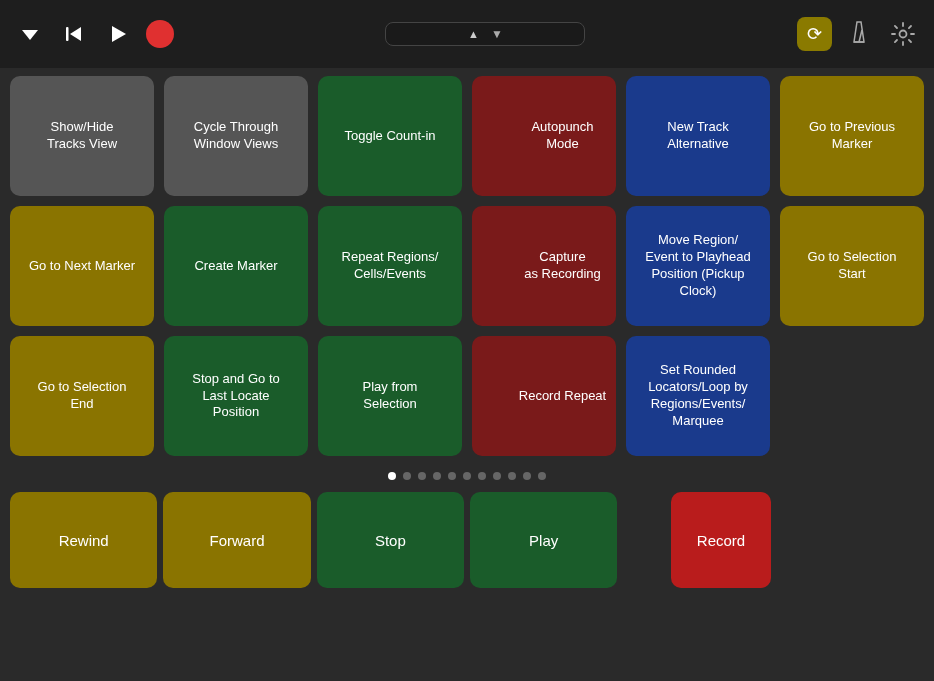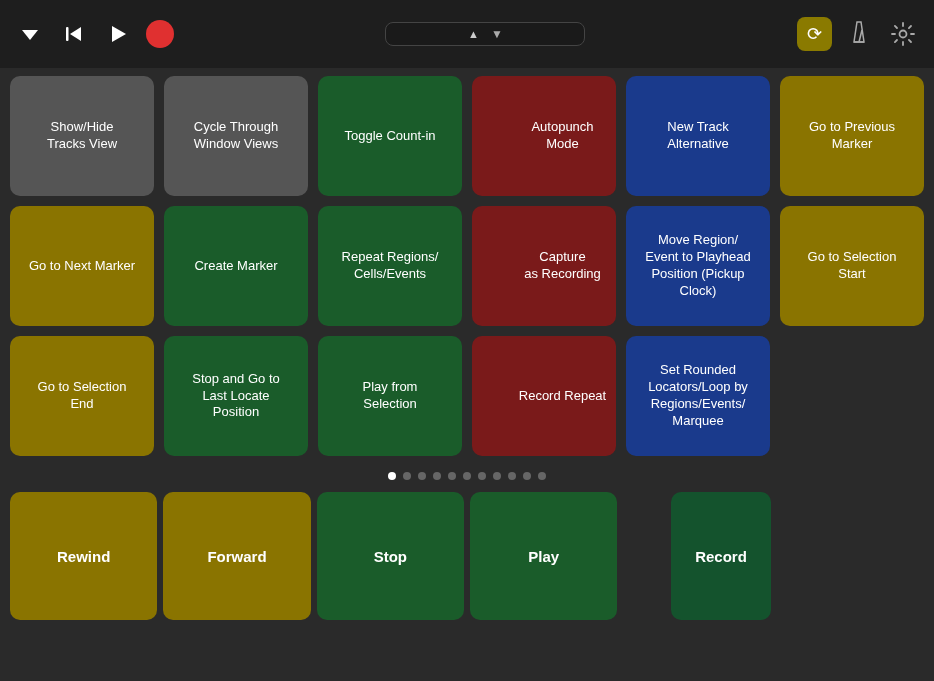--- a/index.html
+++ b/index.html
@@ -165,28 +165,28 @@
       gap: 6px;
       padding: 6px 10px 8px 10px;
     }
     .transport-cell {
       border-radius: 10px;
       display: flex;
       align-items: center;
       justify-content: center;
       text-align: center;
       font-size: 15px;
-      font-weight: 700;
+      font-weight: 400;
       color: white;
-      height: 128px;
+      height: 96px;
       cursor: pointer;
     }
     .transport-cell.gold { background: #8a7400; }
     .transport-cell.dark-green { background: #1a5c2a; }
-    .transport-cell.dark-red { background: #14532d; margin-left: 48px; }
+    .transport-cell.dark-red { background: #b91c1c; margin-left: 48px; }
 
     .dropdown-chevron {
       font-size: 12px;
       color: #aaa;
     }
   </style>
 </head>
 <body>
 
 <div class="header">

